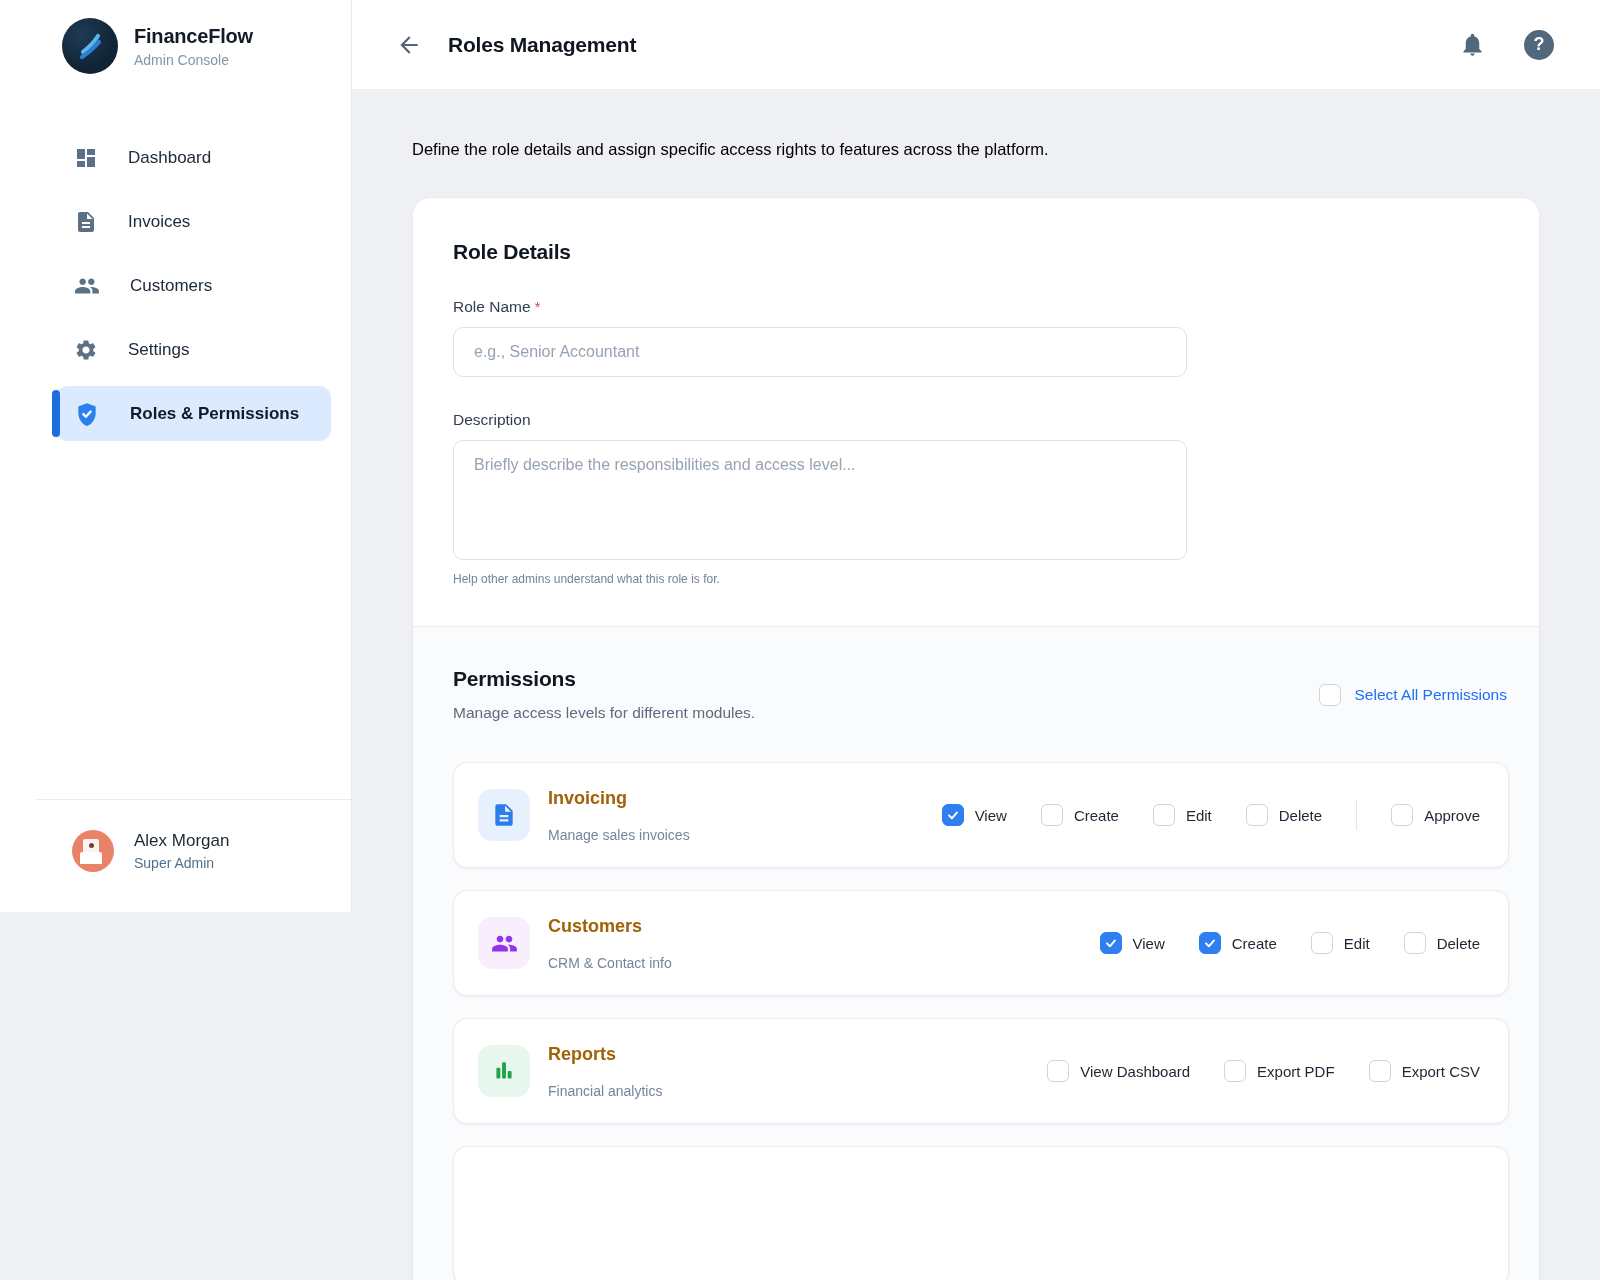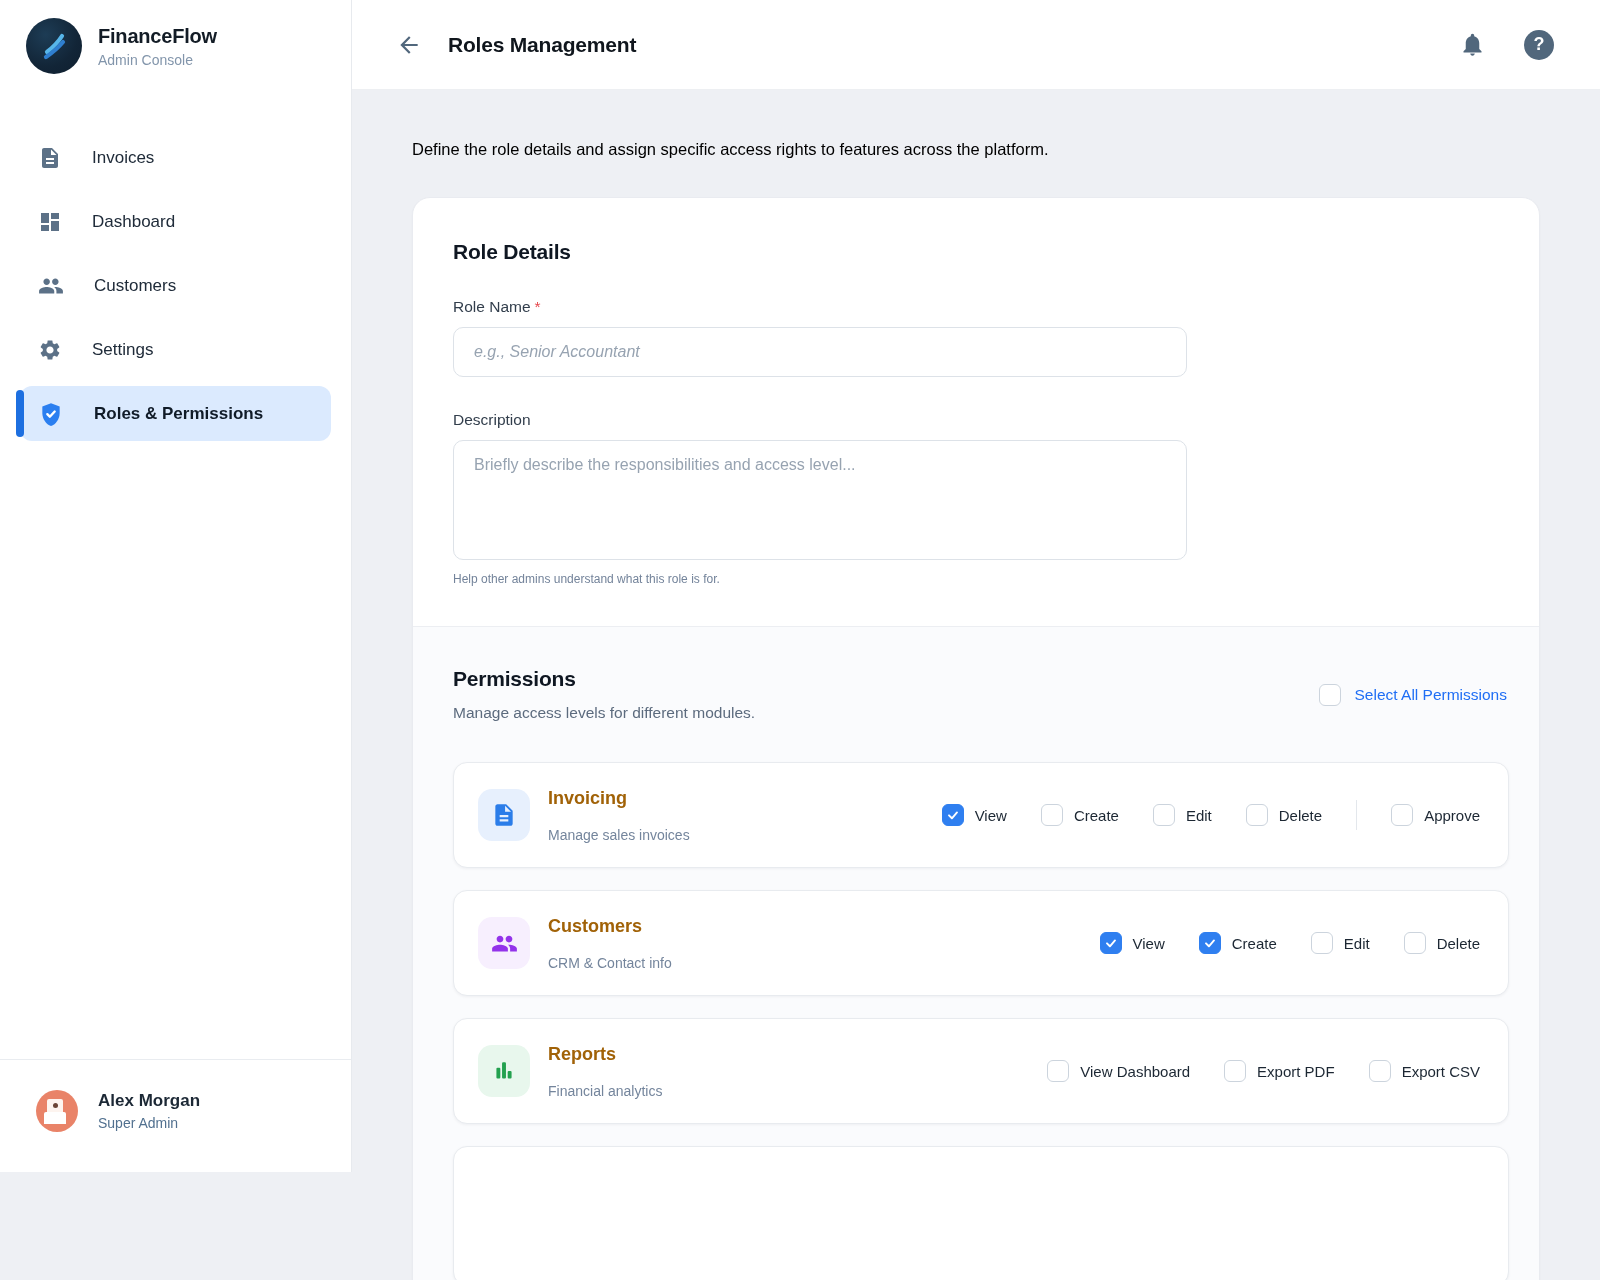--- a/index.html
+++ b/index.html
@@ -3,22 +3,22 @@
 <meta charset="utf-8">
 <style>
   * { margin:0; padding:0; box-sizing:border-box; }
   html,body { width:1600px; height:1280px; overflow:hidden; }
   body {
     font-family:"Liberation Sans","DejaVu Sans",sans-serif;
     background:#eef0f4; color:#16202b; display:flex;
   }
   
   .sidebar {
-    width:352px; min-width:352px; height:1172px; background:#ffffff;
-    border-right:1px solid #e7eaee; display:flex; flex-direction:column;
+    width:352px; min-width:352px; height:912px; background:#ffffff;
+    border-right:1px solid #e7eaee; display:flex; flex-direction:column;padding-left:36px;
   }
   .brand { display:flex; align-items:center; gap:16px; padding:18px 24px 0 26px; }
   .brand-logo {
     width:56px; height:56px; border-radius:50%;
     background:radial-gradient(circle at 35% 30%, #1d3c55 0%, #122537 60%, #0e1e2e 100%);
     display:flex; align-items:center; justify-content:center; flex-shrink:0;
   }
   .brand-name { font-size:20px; font-weight:700; color:#131c26; letter-spacing:-0.2px; }
   .brand-sub { font-size:14px; color:#8295ab; margin-top:4px; }
   .nav { margin-top:56px; display:flex; flex-direction:column; gap:9px; padding:0 20px; }
@@ -39,21 +39,21 @@
     border-top:1px solid #e9ecf0; padding:30px 26px 40px 36px;
     display:flex; align-items:center; gap:20px; cursor:pointer;
   }
   .avatar {
     width:42px; height:42px; border-radius:50%; background:#e98368; position:relative;
     flex-shrink:0; overflow:hidden;
   }
   .avatar .idcard { position:absolute; left:11px; top:9px; width:16px; height:24px; background:#fdf4ef; border-radius:2px; }
   .avatar .idhead { position:absolute; left:17px; top:13px; width:5px; height:5px; border-radius:50%; background:#6b4436; }
   .avatar .idflap { position:absolute; left:8px; top:22px; width:22px; height:12px; background:#ffffff; border-radius:2px 2px 0 0; }
-  .user-name { font-size:17px; font-weight:700; color:#1c2835; }
+  .user-name { font-size:17px; font-weight:400; color:#1c2835; }
   .user-role { font-size:14px; color:#51708f; margin-top:4px; }
   
   .main { flex:1; display:flex; flex-direction:column; min-width:0; }
   .topbar {
     height:90px; background:#ffffff; border-bottom:1px solid #edeff2;
     display:flex; align-items:center; padding:0 46px 0 44px; gap:26px;justify-content:flex-end;
   }
   .topbar-title { font-size:21px; font-weight:700; color:#10161d; letter-spacing:-0.2px; }
   .topbar-right { margin-left:auto; display:flex; align-items:center; gap:38px; }
   .icon-btn { background:none; border:none; cursor:pointer; display:flex; align-items:center; color:#51677c; }
@@ -68,21 +68,21 @@
   .big-card {
     margin-top:38px; background:#ffffff; border:1px solid #e9ebf0; border-radius:18px;
     box-shadow:0 1px 2px rgba(16,24,40,.03);
   }
   .card-sec1 { padding:42px 40px 40px 40px; }
   .sec-title { font-size:21px; font-weight:700; color:#0f1722; letter-spacing:-0.2px; }
   .field-label { font-size:15.5px; font-weight:500; color:#323e4c; margin-top:34px; display:block; }
   .req { color:#e5484d; margin-left:4px; }
   .text-input {
     margin-top:11px; width:734px; height:50px; border:1px solid #dde2e8; border-radius:10px;
-    padding:0 20px; font-size:16px; font-family:inherit; color:#1c2733; background:#fff; display:block;font-style:italic;
+    padding:0 20px; font-size:16px; font-family:inherit; color:#1c2733; background:#fff; display:block;
   }
   .text-area {
     margin-top:11px; width:734px; height:120px; border:1px solid #dde2e8; border-radius:10px;
     padding:15px 20px; font-size:16px; font-family:inherit; color:#1c2733; background:#fff;
     resize:none; display:block;
   }
   .text-input::placeholder, .text-area::placeholder { color:#97a3b1; }
   .helper { font-size:12px; color:#73839a; margin-top:12px; }
   
   .card-sec2 {
@@ -135,32 +135,32 @@
     <div>
       <div class="brand-name">FinanceFlow</div>
       <div class="brand-sub">Admin Console</div>
     </div>
   </div>
 
   <nav class="nav">
     <div class="nav-item">
       <span>
         <svg width="24" height="24" viewBox="0 0 24 24" fill="currentColor">
+            <path d="M3 13h8V3H3v10zm0 8h8v-6H3v6zm10 0h8V11h-8v10zm0-18v6h8V3h-8z"></path>
+          </svg>
+      </span>
+      <span class="nav-label">Dashboard</span>
+    </div>
+    <div class="nav-item">
+      <span>
+        <svg width="24" height="24" viewBox="0 0 24 24" fill="currentColor">
             <path d="M14 2H6c-1.1 0-1.99.9-1.99 2L4 20c0 1.1.89 2 1.99 2H18c1.1 0 2-.9 2-2V8l-6-6zm2 16H8v-2h8v2zm0-4H8v-2h8v2zm-3-5V3.5L18.5 9H13z"></path>
           </svg>
       </span>
       <span class="nav-label">Invoices</span>
-    </div>
-    <div class="nav-item">
-      <span>
-        <svg width="24" height="24" viewBox="0 0 24 24" fill="currentColor">
-            <path d="M3 13h8V3H3v10zm0 8h8v-6H3v6zm10 0h8V11h-8v10zm0-18v6h8V3h-8z"></path>
-          </svg>
-      </span>
-      <span class="nav-label">Dashboard</span>
     </div>
     <div class="nav-item">
       <span>
         <svg width="26" height="26" viewBox="0 0 24 24" fill="currentColor">
             <path d="M16 11c1.66 0 2.99-1.34 2.99-3S17.66 5 16 5c-1.66 0-3 1.34-3 3s1.34 3 3 3zm-8 0c1.66 0 2.99-1.34 2.99-3S9.66 5 8 5C6.34 5 5 6.34 5 8s1.34 3 3 3zm0 2c-2.33 0-7 1.17-7 3.5V19h14v-2.5c0-2.33-4.67-3.5-7-3.5zm8 0c-.29 0-.62.02-.97.05 1.16.84 1.97 1.97 1.97 3.45V19h6v-2.5c0-2.33-4.67-3.5-7-3.5z"></path>
           </svg>
       </span>
       <span class="nav-label">Customers</span>
     </div>
     <div class="nav-item">

